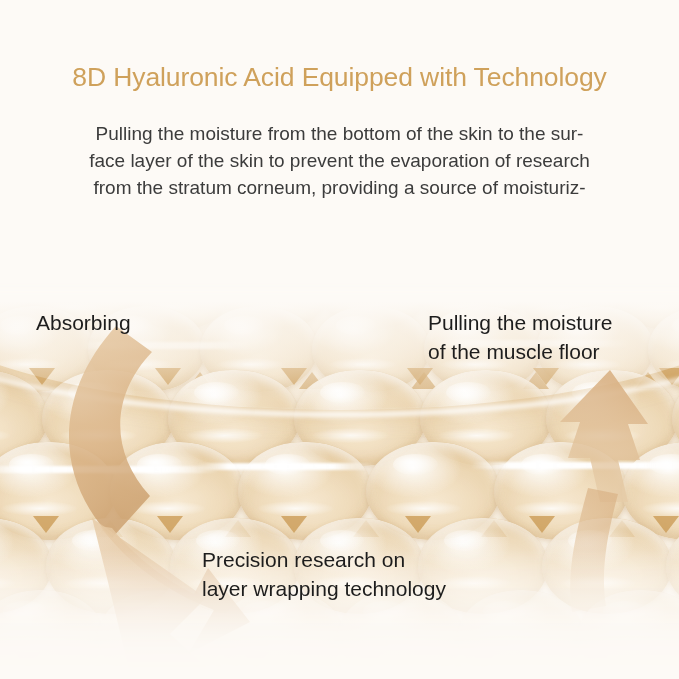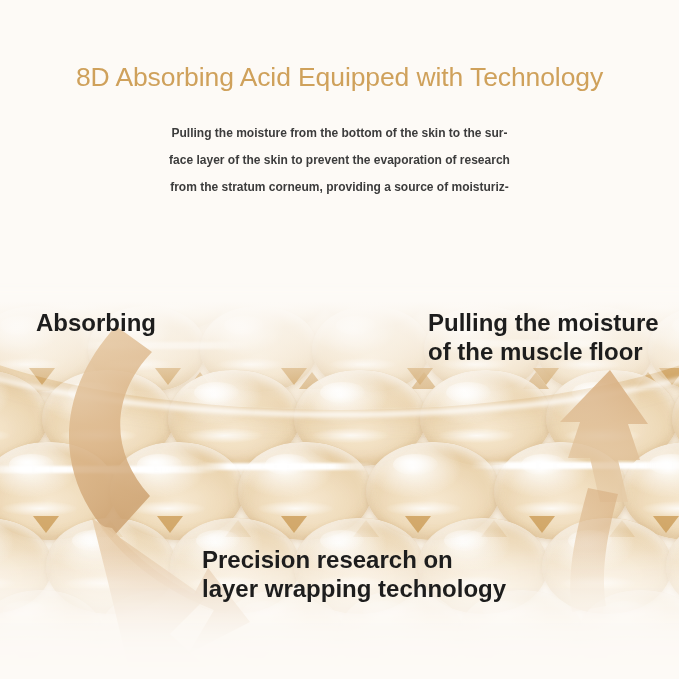--- a/index.html
+++ b/index.html
@@ -42,23 +42,23 @@
     letter-spacing: -0.1px;
     margin: 0 auto;
     width: 640px;
   }
   .title-line { display: block; white-space: nowrap; }
 
   .subtitle {
     margin: 23px auto 0;
     width: 556px;
     color: #3c3c3c;
-    font-size: 12px;
+    font-size: 19px;
     line-height: 27px;
-    font-weight: 700;
+    font-weight: 400;
     text-align: center;
   }
   .subtitle-line { display: block; }
 
   
   .photo {
     position: absolute;
     left: 0;
     top: 282px;
     width: 679px;
@@ -184,40 +184,40 @@
     filter: blur(2px);
   }
 
   
   .arrow-svg { position: absolute; inset: 0; width: 679px; height: 397px; }
 
   
   .label {
     position: absolute;
     color: #1d1d1d;
-    font-size: 24px;
+    font-size: 21px;
     line-height: 29px;
-    font-weight: 700;
+    font-weight: 400;
     white-space: nowrap;
     z-index: 9;
   }
   .label span { display: block; }
 
   .lbl-absorb   { left: 36px;  top: 308px; }
   .lbl-pulling  { left: 428px; top: 308px; text-align: left; }
   .lbl-precision{ left: 202px; top: 545px; }
 </style>
 </head>
 <body>
 
 <div class="page">
 
   <div class="header">
     <h1 class="title">
-      <span class="title-line">8D Absorbing Acid Equipped with Technology</span>
+      <span class="title-line">8D Hyaluronic Acid Equipped with Technology</span>
     </h1>
     <p class="subtitle">
       <span class="subtitle-line">Pulling the moisture from the bottom of the skin to the sur-</span>
       <span class="subtitle-line">face layer of the skin to prevent the evaporation of research</span>
       <span class="subtitle-line">from the stratum corneum, providing a source of moisturiz-</span>
     </p>
   </div>
 
   <div class="photo">
     <div class="photo-inner">

